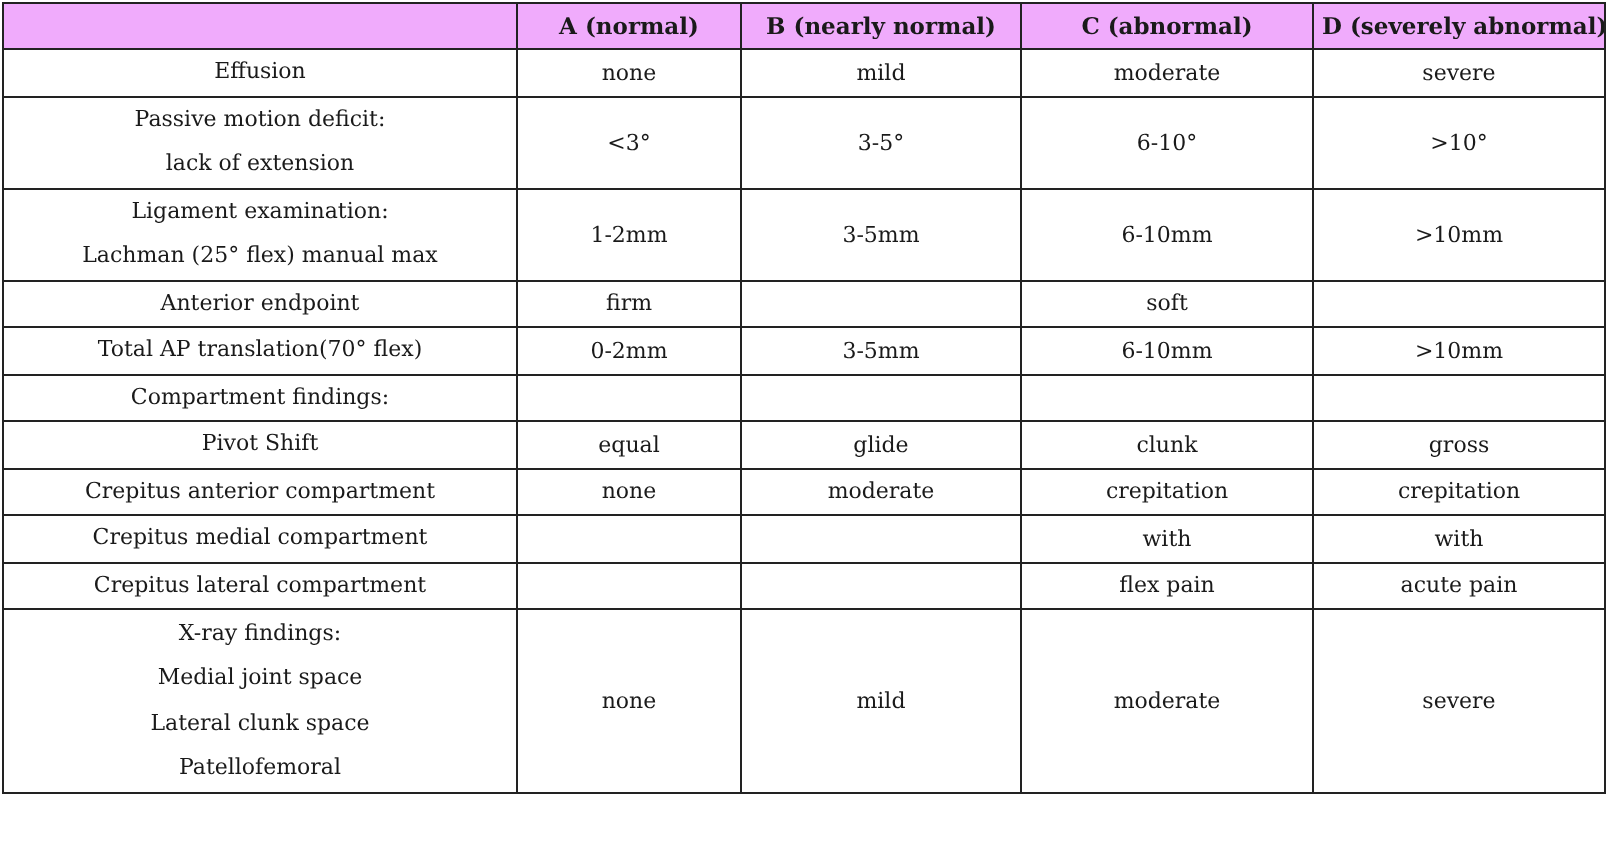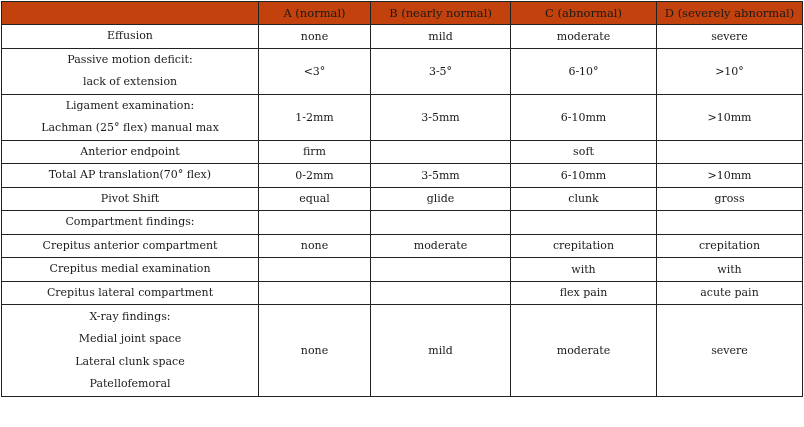--- a/index.html
+++ b/index.html
@@ -26,22 +26,22 @@
       border: 1.5px solid #222222;
       text-align: center;
       vertical-align: middle;
       font-size: 11px;
       padding: 0 4px;
       line-height: 21px;
       white-space: nowrap;
       overflow: hidden;
     }
     table.grading th {
-      background: #c2410c;
-      font-weight: normal;
+      background: #f0abfc;
+      font-weight: bold;
       height: 22px;
       font-size: 11.5px;
     }
     table.grading td .line {
       display: block;
       line-height: 22.5px;
     }
     tr.h1 td { height: 21px; }
     tr.h2 td { height: 44px; }
     tr.h4 td { height: 91px; }
@@ -114,48 +114,48 @@
         <td>
           <span class="line">Total AP translation(70° flex)</span>
         </td>
         <td>0-2mm</td>
         <td>3-5mm</td>
         <td>6-10mm</td>
         <td>&gt;10mm</td>
       </tr>
       <tr class="h1">
         <td>
+          <span class="line">Compartment findings:</span>
+        </td>
+        <td></td>
+        <td></td>
+        <td></td>
+        <td></td>
+      </tr>
+      <tr class="h1">
+        <td>
           <span class="line">Pivot Shift</span>
         </td>
         <td>equal</td>
         <td>glide</td>
         <td>clunk</td>
         <td>gross</td>
-      </tr>
-      <tr class="h1">
-        <td>
-          <span class="line">Compartment findings:</span>
-        </td>
-        <td></td>
-        <td></td>
-        <td></td>
-        <td></td>
       </tr>
       <tr class="h1">
         <td>
           <span class="line">Crepitus anterior compartment</span>
         </td>
         <td>none</td>
         <td>moderate</td>
         <td>crepitation</td>
         <td>crepitation</td>
       </tr>
       <tr class="h1">
         <td>
-          <span class="line">Crepitus medial examination</span>
+          <span class="line">Crepitus medial compartment</span>
         </td>
         <td></td>
         <td></td>
         <td>with</td>
         <td>with</td>
       </tr>
       <tr class="h1">
         <td>
           <span class="line">Crepitus lateral compartment</span>
         </td>

